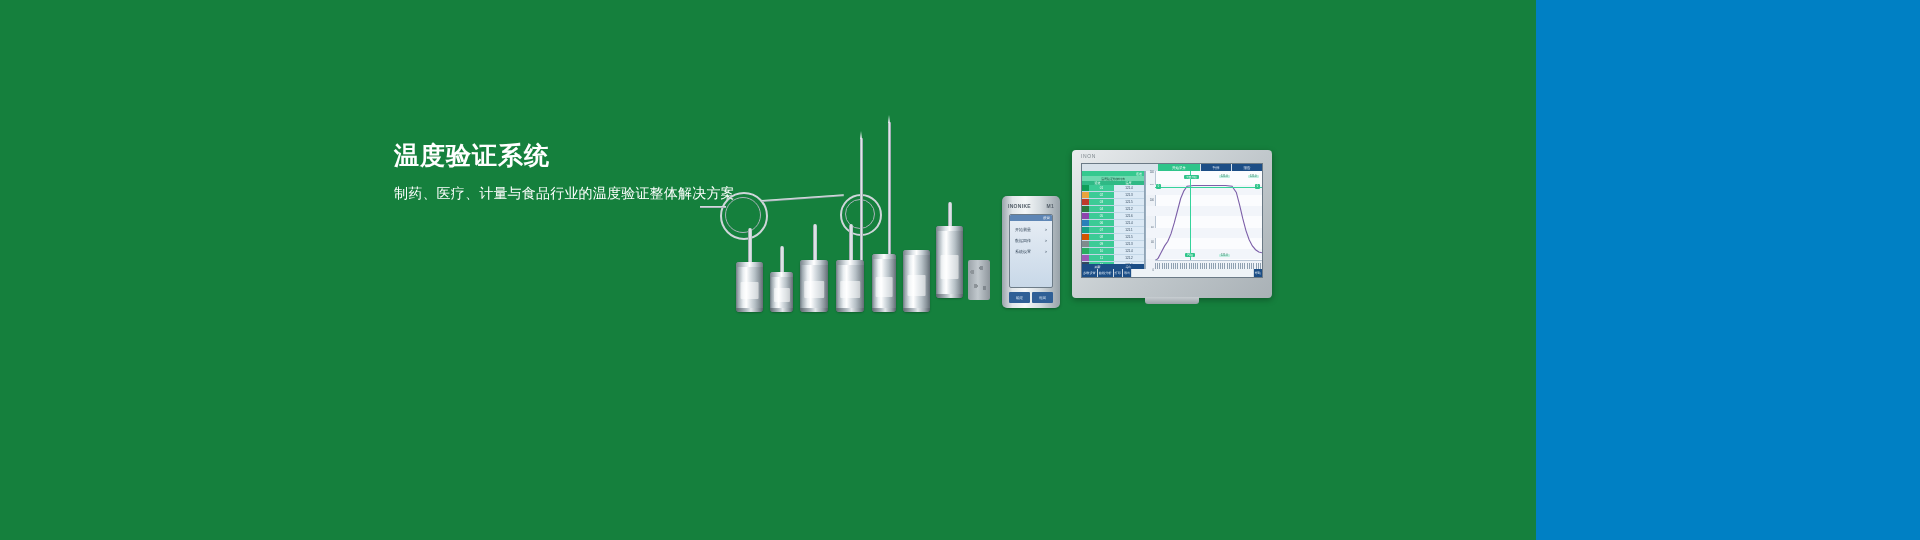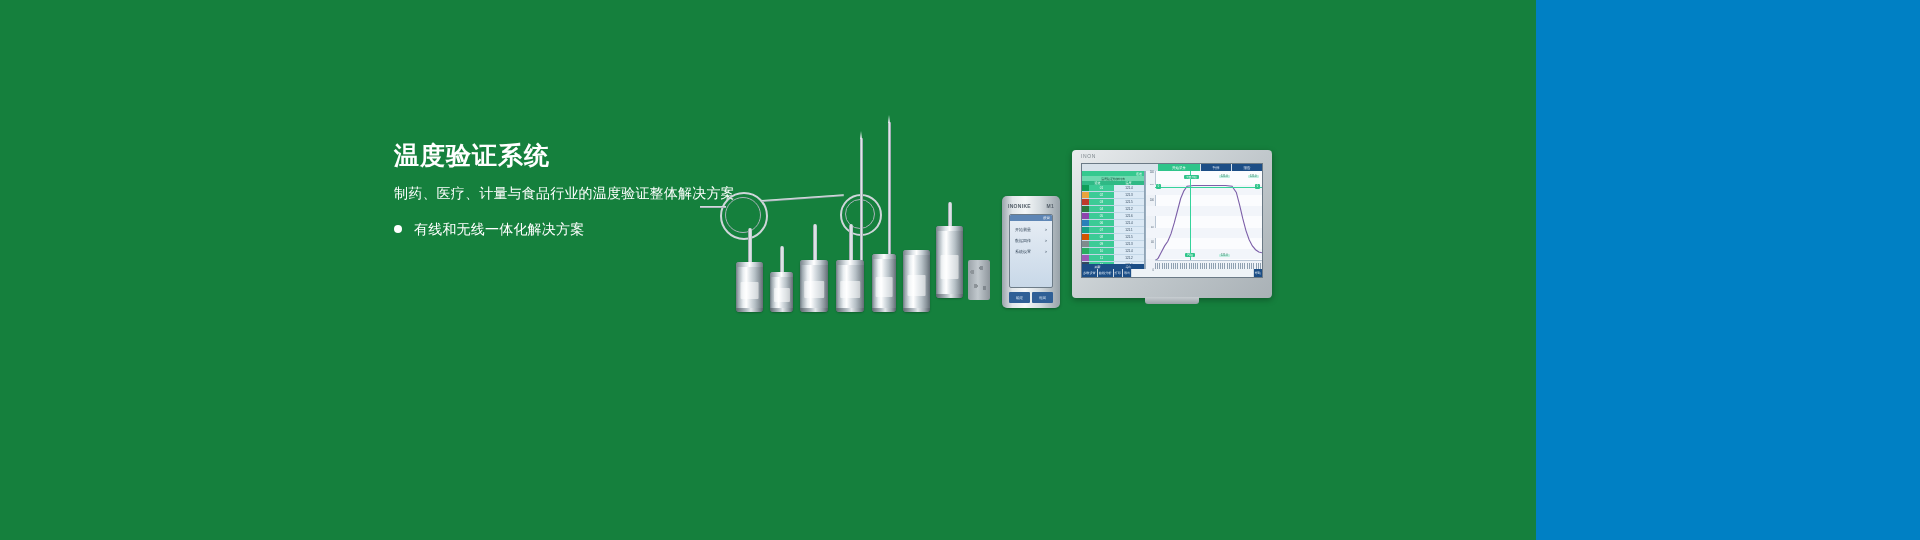--- a/index.html
+++ b/index.html
@@ -278,24 +278,20 @@
 </style>
 </head>
 <body>
 
 <div id="banner">
 
   <div id="copy">
     <h1 id="title">温度验证系统</h1>
     <p id="subtitle">制药、医疗、计量与食品行业的温度验证整体解决方案</p>
 
-    <div class="bullet-row">
-      <span class="bullet-dot"></span>
-      <span class="bullet-text">有线和无线一体化解决方案</span>
-    </div>
   </div>
 
   <div id="products">
 
     <div class="coil" style="left:20px;top:72px;width:44px;height:44px;"></div>
     <div class="coil-inner" style="left:25px;top:77px;width:34px;height:34px;"></div>
     <div class="cable" style="left:0px;top:86px;width:26px;"></div>
 
     <div class="coil" style="left:140px;top:74px;width:38px;height:38px;"></div>
     <div class="coil-inner" style="left:145px;top:79px;width:28px;height:28px;"></div>

